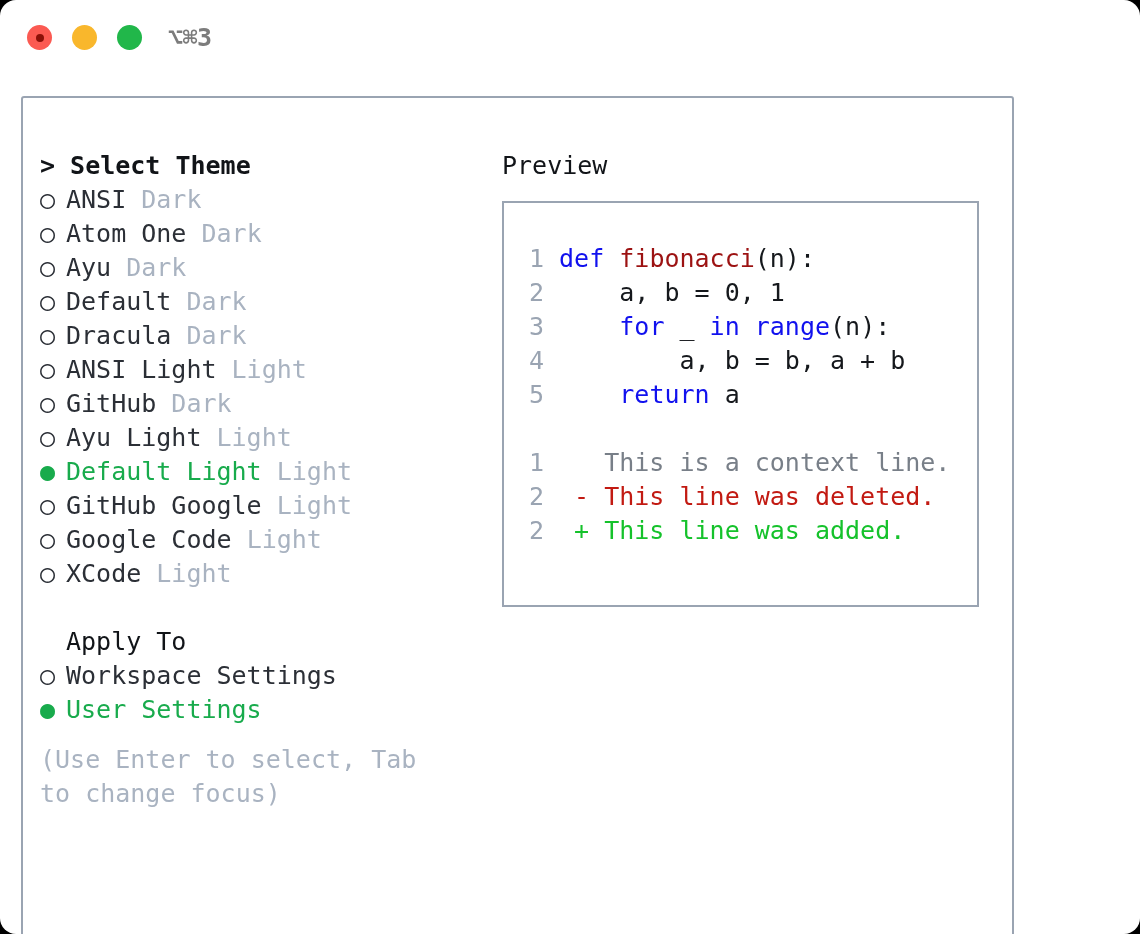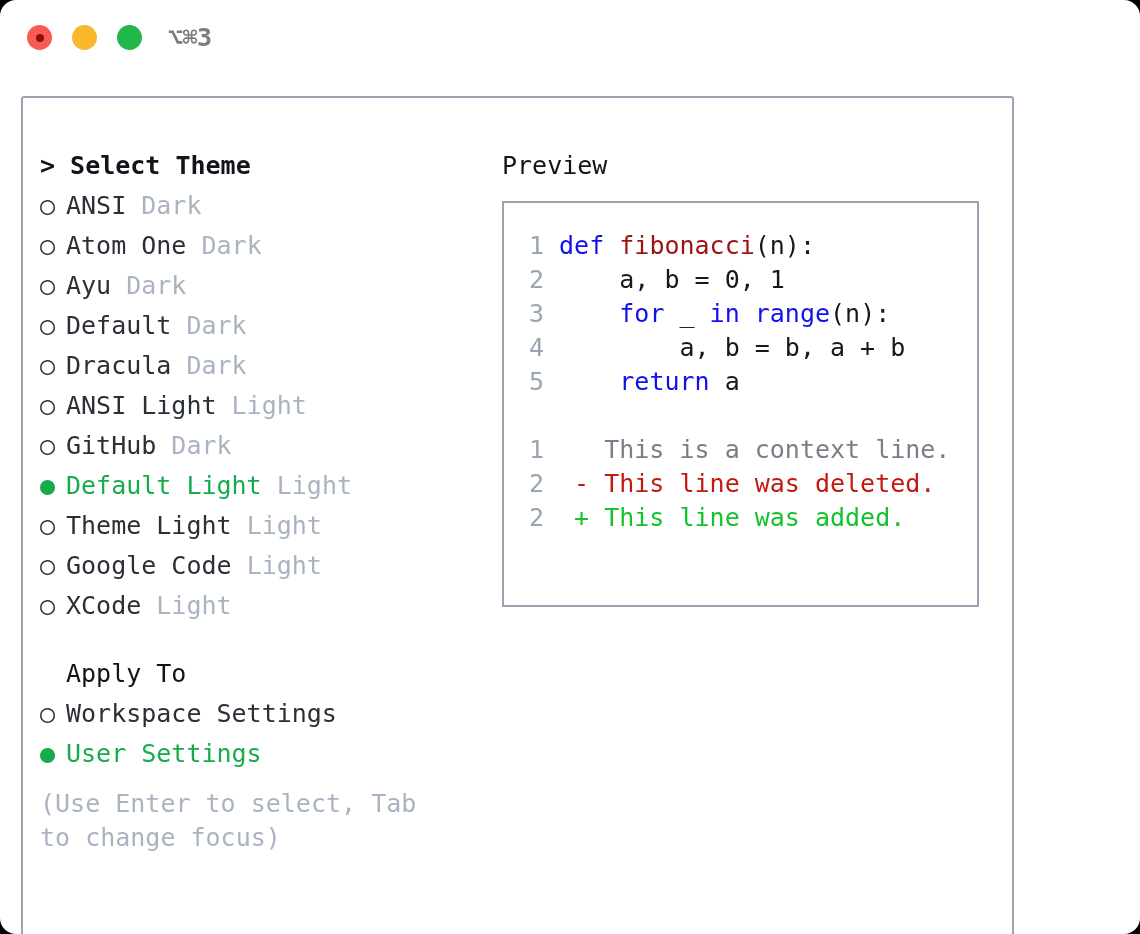--- a/index.html
+++ b/index.html
@@ -103,21 +103,20 @@
     font-weight: bold;
     color: #111418;
     line-height: 34px;
     white-space: pre;
   }
   .opt-row {
     font-size: 25px;
     line-height: 34px;
     white-space: pre;
     color: #2b2f36;
-    margin-top: 6px;
   }
   .opt-marker {
     display: inline-block;
     width: 26px;
     color: #2b2f36;
   }
   .opt-row.selected .opt-marker { color: #18ab4c; }
   .opt-row.selected .opt-label  { color: #18ab4c; }
   .opt-label { color: #2b2f36; }
   .opt-suffix { color: #a9b3c1; }
@@ -160,21 +159,21 @@
     width: 477px;
     height: 406px;
     border: 2px solid #9aa4b2;
     box-sizing: border-box;
     background: #ffffff;
     position: relative;
   }
   .code-area {
     position: absolute;
     left: 10px;
-    top: 26px;
+    top: 39px;
     right: 6px;
   }
   .code-line {
     font-size: 25px;
     line-height: 34px;
     white-space: pre;
   }
   .lineno {
     display: inline-block;
     width: 30px;
@@ -212,22 +211,23 @@
         <div class="list-header">&gt; Select Theme</div>
 
         <div id="theme-list">
             <div class="opt-row"><span class="opt-marker">○</span><span class="opt-label">ANSI</span><span class="opt-suffix"> Dark</span></div>
             <div class="opt-row"><span class="opt-marker">○</span><span class="opt-label">Atom One</span><span class="opt-suffix"> Dark</span></div>
             <div class="opt-row"><span class="opt-marker">○</span><span class="opt-label">Ayu</span><span class="opt-suffix"> Dark</span></div>
             <div class="opt-row"><span class="opt-marker">○</span><span class="opt-label">Default</span><span class="opt-suffix"> Dark</span></div>
             <div class="opt-row"><span class="opt-marker">○</span><span class="opt-label">Dracula</span><span class="opt-suffix"> Dark</span></div>
             <div class="opt-row"><span class="opt-marker">○</span><span class="opt-label">ANSI Light</span><span class="opt-suffix"> Light</span></div>
             <div class="opt-row"><span class="opt-marker">○</span><span class="opt-label">GitHub</span><span class="opt-suffix"> Dark</span></div>
+            <div class="opt-row"><span class="opt-marker">○</span><span class="opt-label">Ayu Light</span><span class="opt-suffix"> Light</span></div>
             <div class="opt-row selected"><span class="opt-marker">●</span><span class="opt-label">Default Light</span><span class="opt-suffix"> Light</span></div>
-            <div class="opt-row"><span class="opt-marker">○</span><span class="opt-label">Theme Light</span><span class="opt-suffix"> Light</span></div>
+            <div class="opt-row"><span class="opt-marker">○</span><span class="opt-label">GitHub Google</span><span class="opt-suffix"> Light</span></div>
             <div class="opt-row"><span class="opt-marker">○</span><span class="opt-label">Google Code</span><span class="opt-suffix"> Light</span></div>
             <div class="opt-row"><span class="opt-marker">○</span><span class="opt-label">XCode</span><span class="opt-suffix"> Light</span></div>
           </div>
 
         <div class="section-gap"></div>
 
         <div class="section-header">Apply To</div>
 
         <div id="apply-list">
             <div class="opt-row"><span class="opt-marker">○</span><span class="opt-label">Workspace Settings</span></div>

